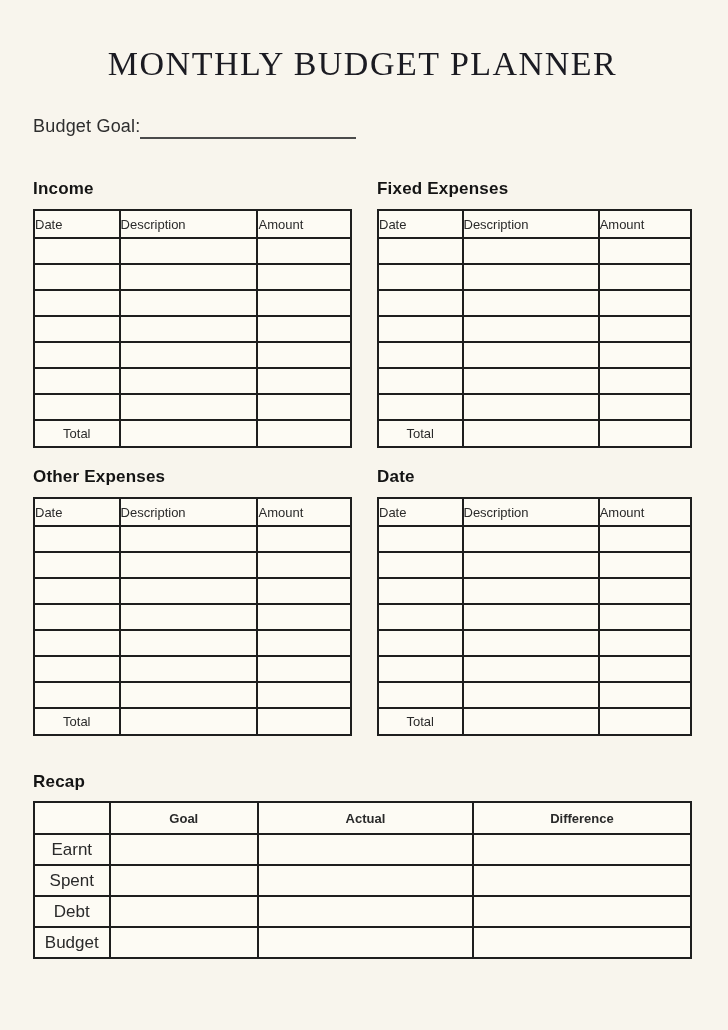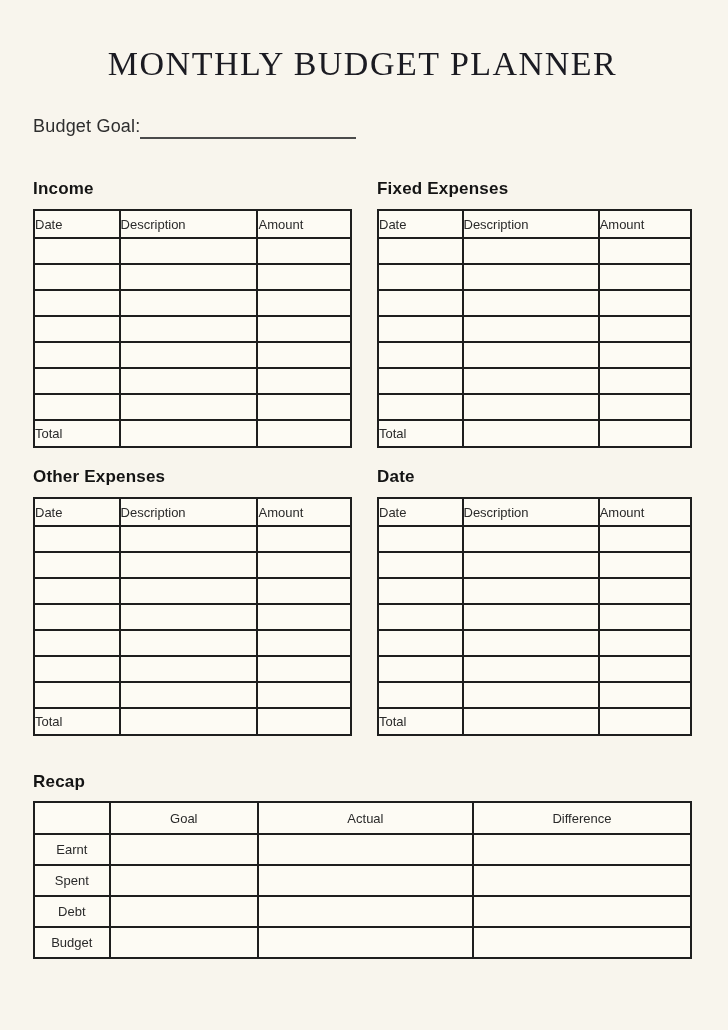--- a/index.html
+++ b/index.html
@@ -51,33 +51,33 @@
   table { border-collapse:collapse; width:100%; background:#fdfbf4; }
   th, td { border:2px solid #1e1e1e; }
 
   table.mini th {
     height:28px; font-size:13px; font-weight:400; color:#2a2a2a;
     text-align:left; vertical-align:middle;
   }
   table.mini td { height:26px; }
   table.mini tr.total td { height:27px; }
   td.total-label {
-    font-size:13px; color:#2a2a2a; vertical-align:middle;
+    font-size:13px; color:#2a2a2a; text-align:center; vertical-align:middle;
   }
 
   
   .recap { margin-top:15px; }
   .recap .sec-title { margin-bottom:9px;margin-top:36px; }
   table.recap-table th {
-    height:32px; font-size:13px; font-weight:400; color:#2a2a2a;
+    height:32px; font-size:13px; font-weight:700; color:#2a2a2a;
     text-align:center; vertical-align:middle;
   }
   table.recap-table td { height:31px; }
   table.recap-table td.rlabel {
-    font-size:13px; color:#2a2a2a; text-align:center; vertical-align:middle;
+    font-size:17px; color:#2a2a2a; text-align:center; vertical-align:middle;
   }
 </style>
 </head>
 <body>
 
 <div class="page">
 
   <div class="title">MONTHLY BUDGET PLANNER</div>
 
   <div class="fields">

